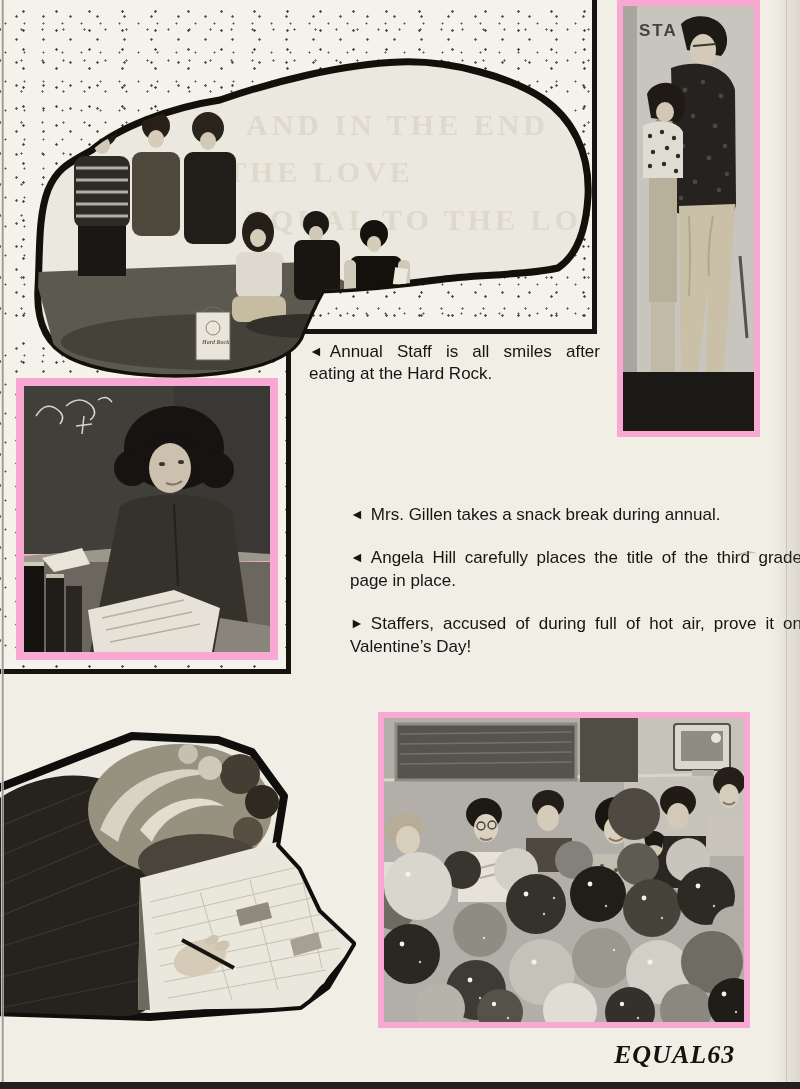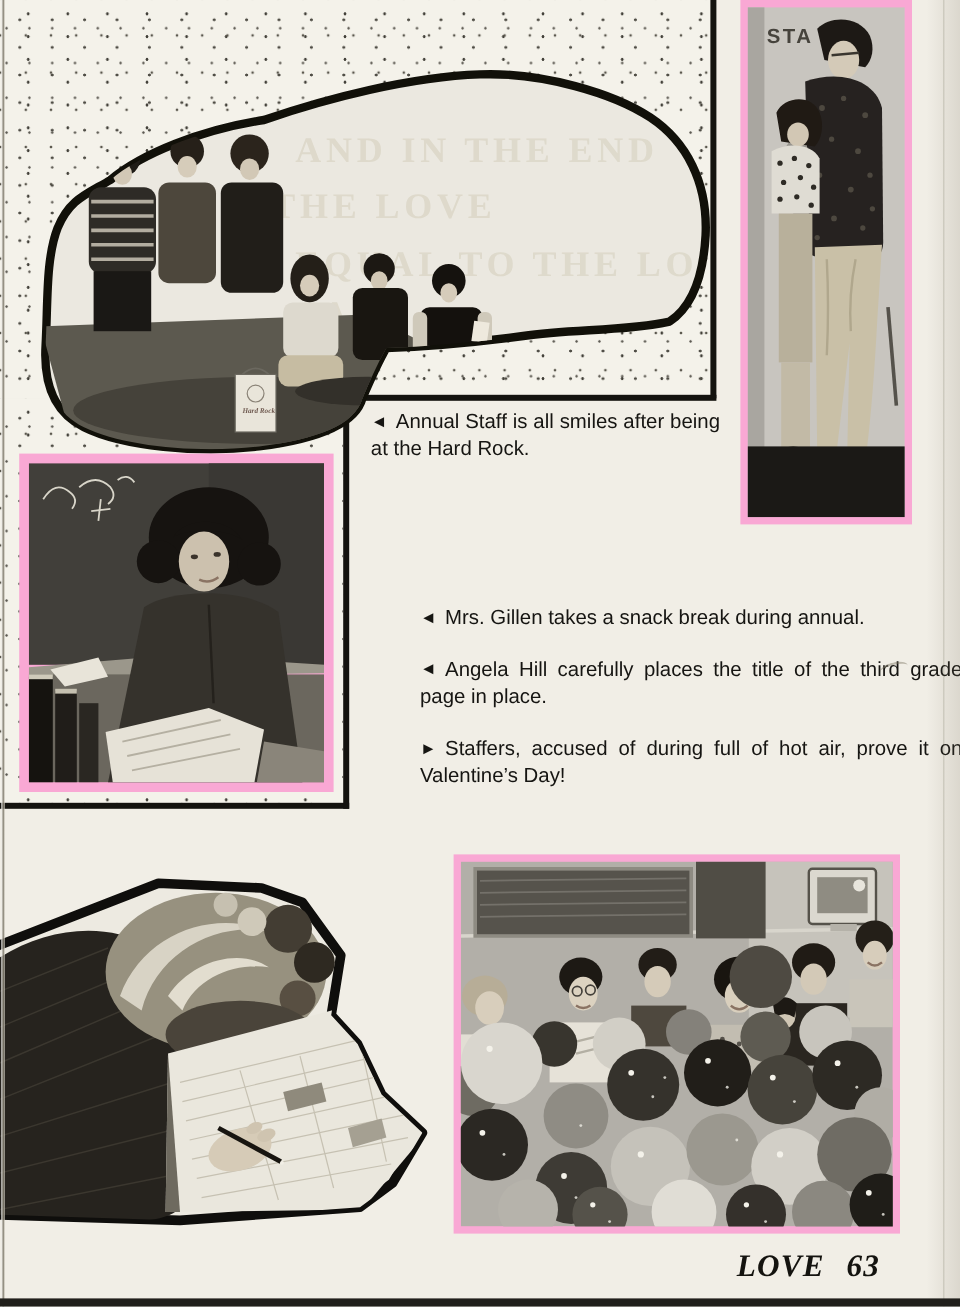--- a/index.html
+++ b/index.html
@@ -43,21 +43,21 @@
   
   .captions{position:absolute;}
   .cap{font-size:17px;line-height:1.32;text-align:justify;margin:0 0 21px 0;color:#161512;}
   .cap .mk{font-size:14px;margin-right:7px;position:relative;top:-1px;}
   .upper{left:309px;top:341px;width:291px;}
   .lower{left:309px;top:504px;width:452px;margin-left:41px;}
   
   .folio{position:absolute;left:614px;top:1040px;
     font-family:"Liberation Serif",serif;font-style:italic;font-weight:700;
     font-size:26px;letter-spacing:1px;color:#14130f;}
-  .folio .num{margin-left:18px;text-align:center;}
+  .folio .num{text-align:center;}
   
   .emboss{font-family:"Liberation Serif",serif;font-weight:700;font-size:30px;
     letter-spacing:4px;fill:#dcd7c8;opacity:.85;}
   .sign{font-family:"Liberation Sans",sans-serif;font-weight:700;font-size:17px;
     letter-spacing:2px;fill:#46433c;}
   .baglbl{font-family:"Liberation Serif",serif;font-style:italic;font-weight:700;
     font-size:6px;fill:#6f5a50;}
 </style>
 </head>
 <body>
@@ -221,21 +221,21 @@
       </g>
       <g>
         <polygon points="64,224 150,204 196,222 188,266 70,266" fill="#e6e2d7"></polygon>
         <path d="M 78,232 L 160,214 M 82,244 L 168,226 M 86,256 L 176,238" stroke="#b5b0a2" stroke-width="1.5" fill="none"></path>
         <polygon points="196,232 246,240 246,266 190,266" fill="#8a857a"></polygon>
       </g>
     </svg>
   </div>
 
   <div class="captions upper">
-    <p class="cap"><span class="mk">◄</span><span>Annual Staff is all smiles after being at the Hard Rock.</span></p>
+    <p class="cap"><span class="mk">◄</span><span>Annual Staff is all smiles after eating at the Hard Rock.</span></p>
   </div>
   <div class="captions lower">
     <p class="cap"><span class="mk">◄</span><span>Mrs. Gillen takes a snack break during annual.</span></p>
     <p class="cap"><span class="mk">◄</span><span>Angela Hill carefully places the title of the third grade page in place.</span></p>
     <p class="cap"><span class="mk">►</span><span>Staffers, accused of during full of hot air, prove it on Valentine’s Day!</span></p>
   </div>
 
   <svg class="writing" width="372" height="320" viewBox="0 0 372 320">
     <defs>
       <clipPath id="wc">
@@ -403,21 +403,21 @@
             <circle cx="352" cy="294" r="1.2"></circle>
           <circle cx="254" cy="300" r="1.2"></circle>
             <circle cx="124" cy="300" r="1.2"></circle>
             <circle cx="96" cy="280" r="1.2"></circle>
         </g>
       </g>
     </svg>
   </div>
 
   <div class="folio">
-    <span>LOVE</span><span class="num">63</span>
+    <span>EQUAL</span><span class="num">63</span>
   </div>
 
   <div class="left-edge"></div>
   <div class="right-shade"></div>
   <div class="right-line"></div>
   <div class="scratch"></div>
   <div class="bottom-bar"></div>
 </div>
 
 </body></html>

